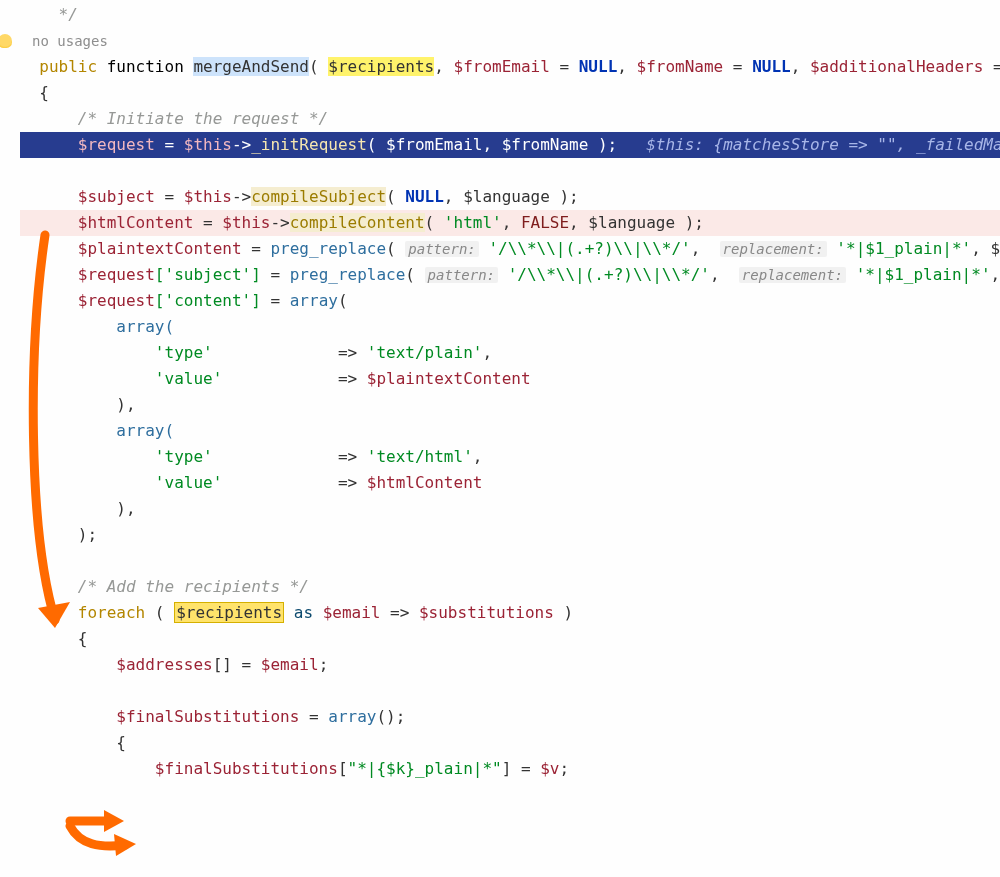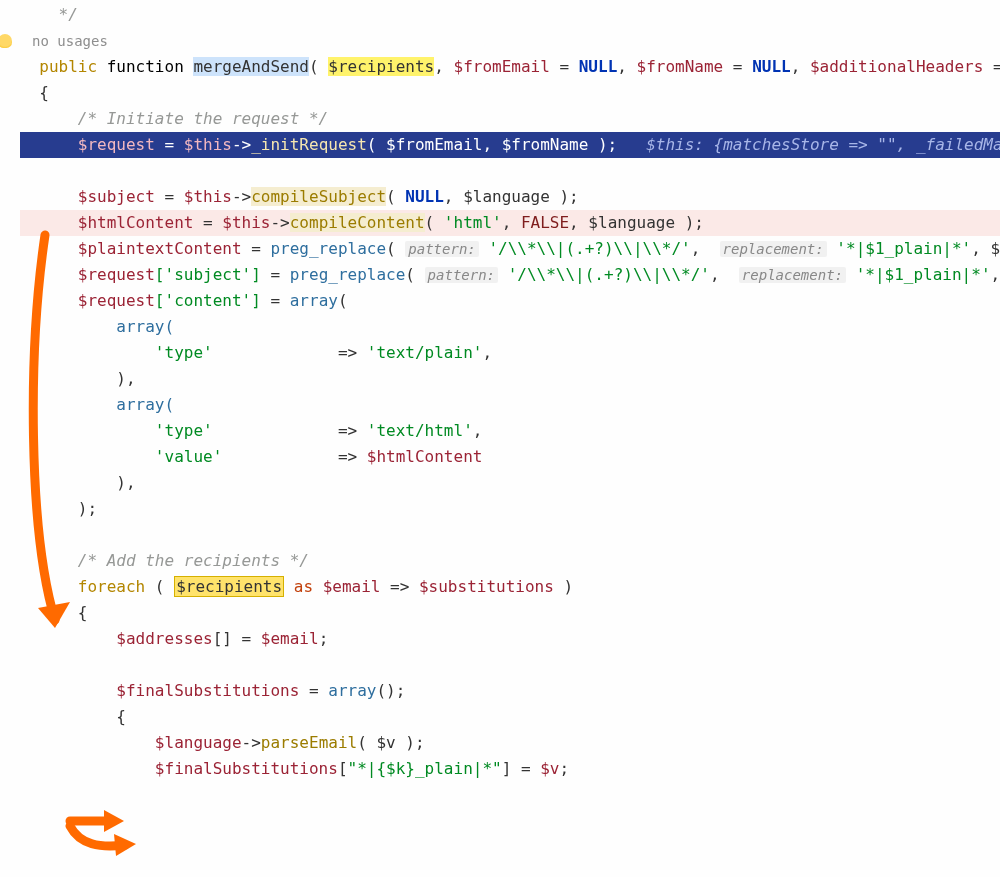--- a/index.html
+++ b/index.html
@@ -17,21 +17,21 @@
   .editor {
     position: relative;
     padding-left: 20px;
     padding-top: 2px;
   }
   .line { white-space: pre; position: relative; }
   .comment { color: #969896; font-style: italic; }
   .kw-public { color: #b38600; }
   .kw-function { color: #000000; }
   .kw-foreach { color: #b38600; }
-  .kw-as { color: #c2410c; }
+  .kw-as { color: #0c4a6e; }
   .var { color: #9b2335; }
   .funcname { color: #2e6e9e; }
   .method { color: #9b7c00; }
   .method-bg { background: #f5edd0; }
   .string { color: #008a22; }
   .null { color: #0033b3; font-weight: bold; }
   .false { color: #7f1d1d; }
   .hint { color: #888; font-style: italic; background:#f1f1f1; padding:0 3px; border-radius:2px; font-size:14px;}
   .sel { background: #cde3fb; }
   .hl-yellow { background: #fff36b; }
@@ -79,40 +79,40 @@
 <div class="line hl-red-bg">      <span class="var">$htmlContent </span><span>= </span><span class="var">$this</span><span>-&gt;</span><span class="method method-bg">compileContent</span><span>( </span><span class="string">'html'</span><span>, </span><span class="false">FALSE</span><span>, $language );</span></div>
 
 <div class="line">      <span class="var">$plaintextContent </span><span>= </span><span class="funcname">preg_replace</span><span>( </span><span class="hint">pattern:</span><span class="string"> '/\\*\\|(.+?)\\|\\*/'</span><span>, </span> <span class="hint">replacement:</span><span class="string"> '*|$1_plain|*'</span><span>, $this-&gt;</span></div>
 
 <div class="line">      <span class="var">$request</span><span class="string">['subject']</span><span> = </span><span class="funcname">preg_replace</span><span>( </span><span class="hint">pattern:</span><span class="string"> '/\\*\\|(.+?)\\|\\*/'</span><span>, </span> <span class="hint">replacement:</span><span class="string"> '*|$1_plain|*'</span><span>, $subject );</span></div>
 
 <div class="line">      <span class="var">$request</span><span class="string">['content']</span><span> = </span><span class="funcname">array</span><span>(</span></div>
 
 <div class="line">          <span class="funcname">array(</span></div>
 <div class="line">              <span class="string">'type'</span>             <span>=&gt; </span><span class="string">'text/plain'</span>,</div>
+<div class="line">              <span class="string">'value'</span>            <span>=&gt; </span><span class="var">$plaintextContent</span></div>
 <div class="line">          <span>),</span></div>
 <div class="line">          <span class="funcname">array(</span></div>
 <div class="line">              <span class="string">'type'</span>             <span>=&gt; </span><span class="string">'text/html'</span>,</div>
 <div class="line">              <span class="string">'value'</span>            <span>=&gt; </span><span class="var">$htmlContent</span></div>
 <div class="line">          <span>),</span></div>
 <div class="line">      <span>);</span></div>
 
 <div class="line">&nbsp;</div>
 
 <div class="line">      <span class="comment">/* Add the recipients */</span></div>
 
 
 <div class="line">      <span class="kw-foreach">foreach</span><span> ( </span><span class="hl-yellow2">$recipients</span><span class="kw-as"> as </span><span class="var">$email</span><span> =&gt; </span><span class="var">$substitutions</span><span> )</span></div>
 
 <div class="line">      {</div>
 <div class="line">          <span class="var">$addresses</span><span>[] </span><span>= </span><span class="var">$email</span><span>;</span></div>
 <div class="line">&nbsp;</div>
 <div class="line">          <span class="var">$finalSubstitutions </span><span>= </span><span class="funcname">array</span><span>();</span></div>
 <div class="line">          {</div>
-<div class="line">              <span class="var">$language</span><span>-&gt;</span><span class="method">parseEmail</span><span>( $v );</span></div>
 <div class="line">              <span class="var">$finalSubstitutions</span><span>[</span><span class="string">"*|{$k}_plain|*"</span><span>]</span><span> = </span><span class="var">$v</span><span>;</span></div>
 
 </div>
 
 <svg class="anno" style="left:10px; top:230px;" width="80" height="410">
   <path class="arrow-path" d="M 35 5 C 18 120, 18 300, 45 390"></path>
   <polygon class="arrow-head" points="45,398 28,378 60,372"></polygon>
 </svg>
 
 <svg class="anno" style="left:62px; top:806px;" width="70" height="30">

